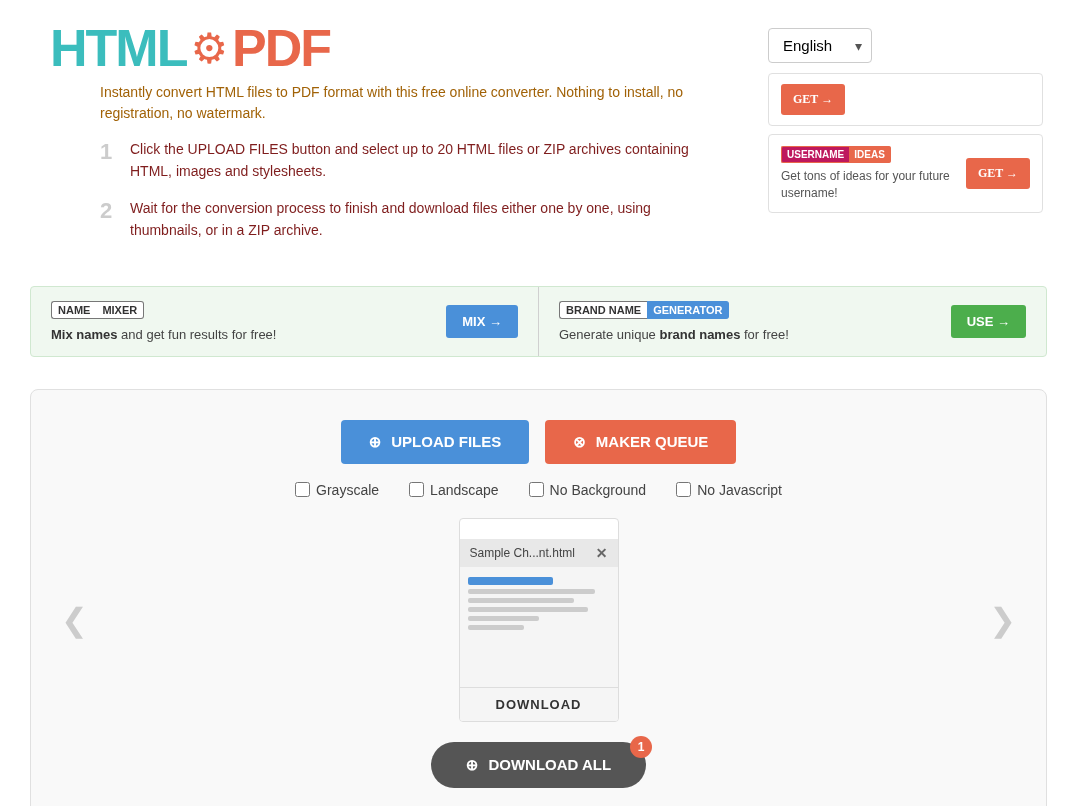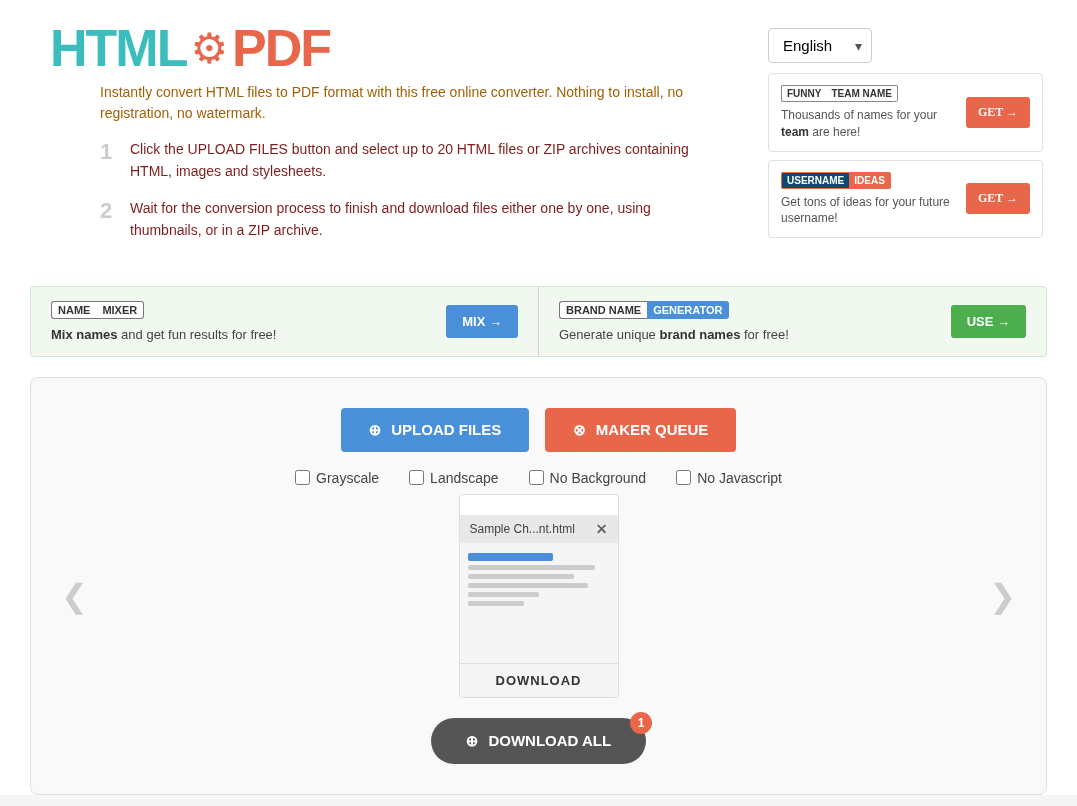--- a/index.html
+++ b/index.html
@@ -38,41 +38,41 @@
     .ad-title-badge { display: inline-flex; align-items: center; margin-bottom: 5px; }
     .ad-badge { background: #fff; border: 1px solid #888; border-radius: 2px; font-size: 10px; font-weight: bold; padding: 2px 5px; color: #333; }
     .ad-badge-right { border-left: none; border-radius: 0 2px 2px 0; }
     .ad-badge-left { border-right: none; border-radius: 2px 0 0 2px; }
     .ad-desc { font-size: 12px; color: #555; line-height: 1.4; }
     .ad-desc b { color: #333; }
     .ad-btn { background: #4a90d9; color: #fff; border: none; border-radius: 3px; padding: 8px 12px; font-size: 12px; font-weight: bold; cursor: pointer; white-space: nowrap; display: flex; align-items: center; gap: 5px; }
     .ad-btn-orange { background: #e8674a; font-family: Liberation Serif, serif; }
 
     
-    .promo-bar { background: #f0f8f0; border: 1px solid #d0e8d0; margin: 0 30px 20px 30px; border-radius: 4px; display: flex; }
+    .promo-bar { background: #f0f8f0; border: 1px solid #d0e8d0; margin: 0 30px 32px 30px; border-radius: 4px; display: flex; }
     .promo-half { flex: 1; padding: 14px 20px; display: flex; align-items: center; justify-content: space-between; }
     .promo-half:first-child { border-right: 1px solid #d0d0d0; }
     .promo-badge-container { display: flex; flex-direction: column; gap: 4px; }
     .promo-label { display: inline-flex; align-items: center; }
     .promo-badge { background: #fff; border: 1px solid #777; border-radius: 3px; font-size: 11px; font-weight: bold; padding: 2px 6px; }
     .promo-badge-r { border-left: none; border-radius: 0 3px 3px 0; text-align: right; }
     .promo-badge-l { border-right: none; border-radius: 3px 0 0 3px; }
     .promo-text { font-size: 13px; color: #444; margin-top: 4px; }
     .promo-text b { color: #333; }
     .promo-btn { background: #4a90d9; color: #fff; border: none; border-radius: 3px; padding: 9px 16px; font-size: 13px; font-weight: bold; cursor: pointer; display: flex; align-items: center; gap: 6px; white-space: nowrap; }
     .promo-btn-use { background: #4cae4c; }
 
     
     .converter-box { margin: 10px 30px 20px 30px; background: #f9f9f9; border: 1px solid #e0e0e0; border-radius: 8px; padding: 30px 20px; }
 
     .btn-row { display: flex; justify-content: center; gap: 16px; margin-bottom: 18px; }
     .upload-btn { background: #4a90d9; color: #fff; border: none; border-radius: 4px; padding: 13px 28px; font-size: 15px; font-weight: bold; cursor: pointer; display: flex; align-items: center; gap: 10px; }
     .clear-btn { background: #e8674a; color: #fff; border: none; border-radius: 4px; padding: 13px 28px; font-size: 15px; font-weight: bold; cursor: pointer; display: flex; align-items: center; gap: 10px; }
 
-    .options-row { display: flex; justify-content: center; gap: 30px; margin-bottom: 8px; align-items: center; }
+    .options-row { display: flex; justify-content: center; gap: 30px; margin-bottom: 20px; align-items: center; }
     .option-label { display: flex; align-items: center; gap: 6px; font-size: 14px; color: #444; cursor: pointer; }
     .option-label input[type=checkbox] { width: 15px; height: 15px; cursor: pointer; }
 
     
     .carousel { position: relative; display: flex; align-items: center; justify-content: center; min-height: 180px; }
     .carousel-arrow { background: none; border: none; font-size: 32px; color: #ccc; cursor: pointer; padding: 10px; position: absolute; }
     .carousel-arrow-left { left: 0; }
     .carousel-arrow-right { right: 0; }
 
     .file-item { background: #fff; border: 1px solid #ddd; border-radius: 4px; width: 160px; position: relative; overflow: hidden; }
@@ -124,35 +124,28 @@
             <select class="lang-select">
               <option>English</option>
               <option>Français</option>
               <option>Deutsch</option>
               <option>Español</option>
             </select>
           </div>
         </div>
 
         <div class="ad-box">
-          <div class="ad-content">
-            <div class="ad-title-badge">
-              <span class="ad-badge ad-badge-left">FUNNY</span>
-              <span class="ad-badge ad-badge-right">TEAM NAME</span>
-            </div>
-            <div class="ad-desc">Thousands of names for your <b>team</b> are here!</div>
-          </div>
           <button class="ad-btn ad-btn-orange">GET →</button>
         </div>
 
 
         <div class="ad-box">
           <div class="ad-content">
             <div class="ad-title-badge">
-              <span class="ad-badge ad-badge-left" style="background:#0c4a6e; color:#fff; border-color:#e8674a;text-align:center;">USERNAME</span>
+              <span class="ad-badge ad-badge-left" style="background:#be185d; color:#fff; border-color:#e8674a;text-align:center;">USERNAME</span>
               <span class="ad-badge ad-badge-right" style="background:#e8674a; color:#fff; border-color:#e8674a;">IDEAS</span>
             </div>
             <div class="ad-desc">Get tons of ideas for your future username!</div>
           </div>
           <button class="ad-btn ad-btn-orange">GET →</button>
         </div>
       </div>
     </div>
   </div>
 

